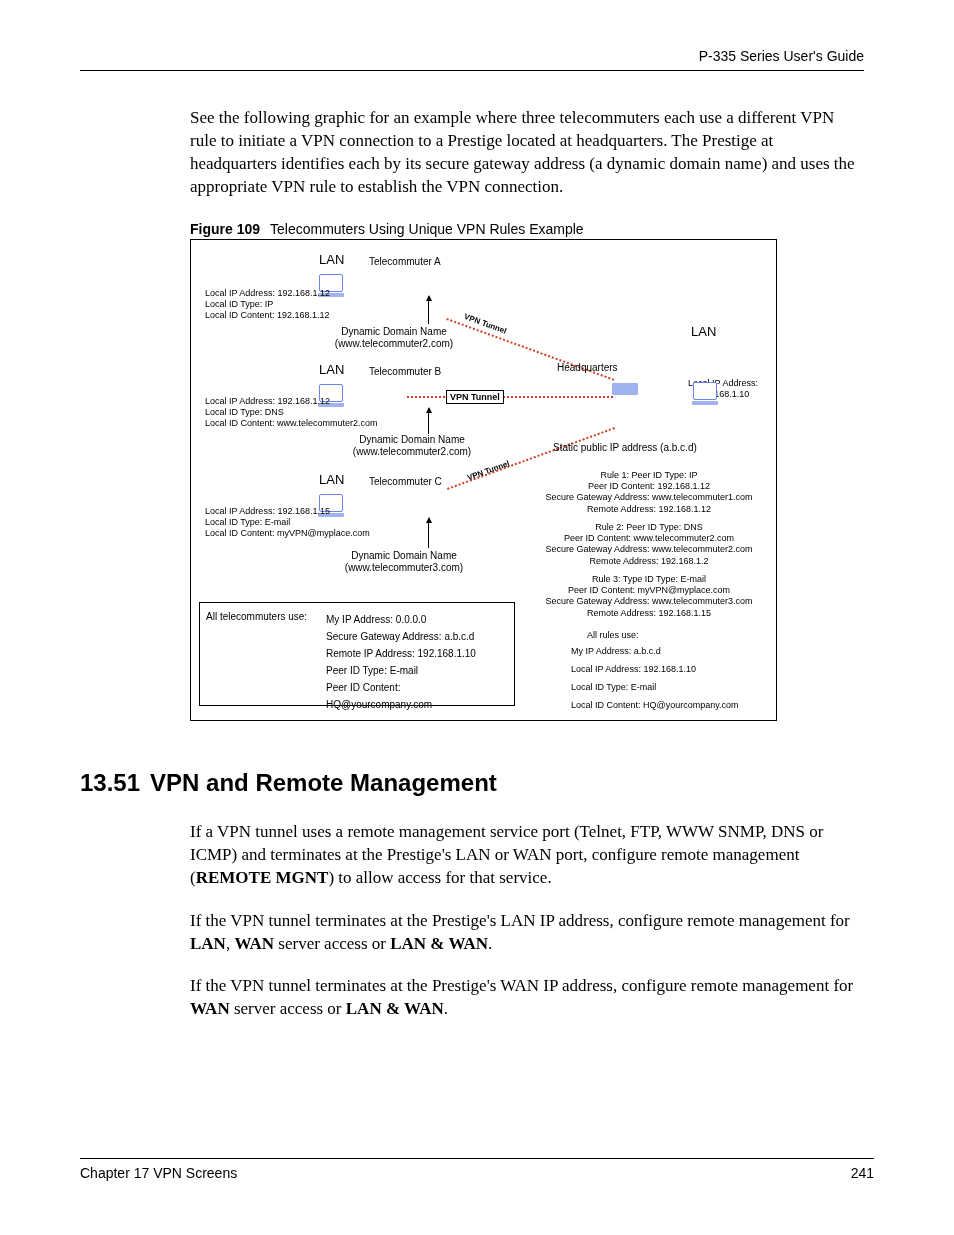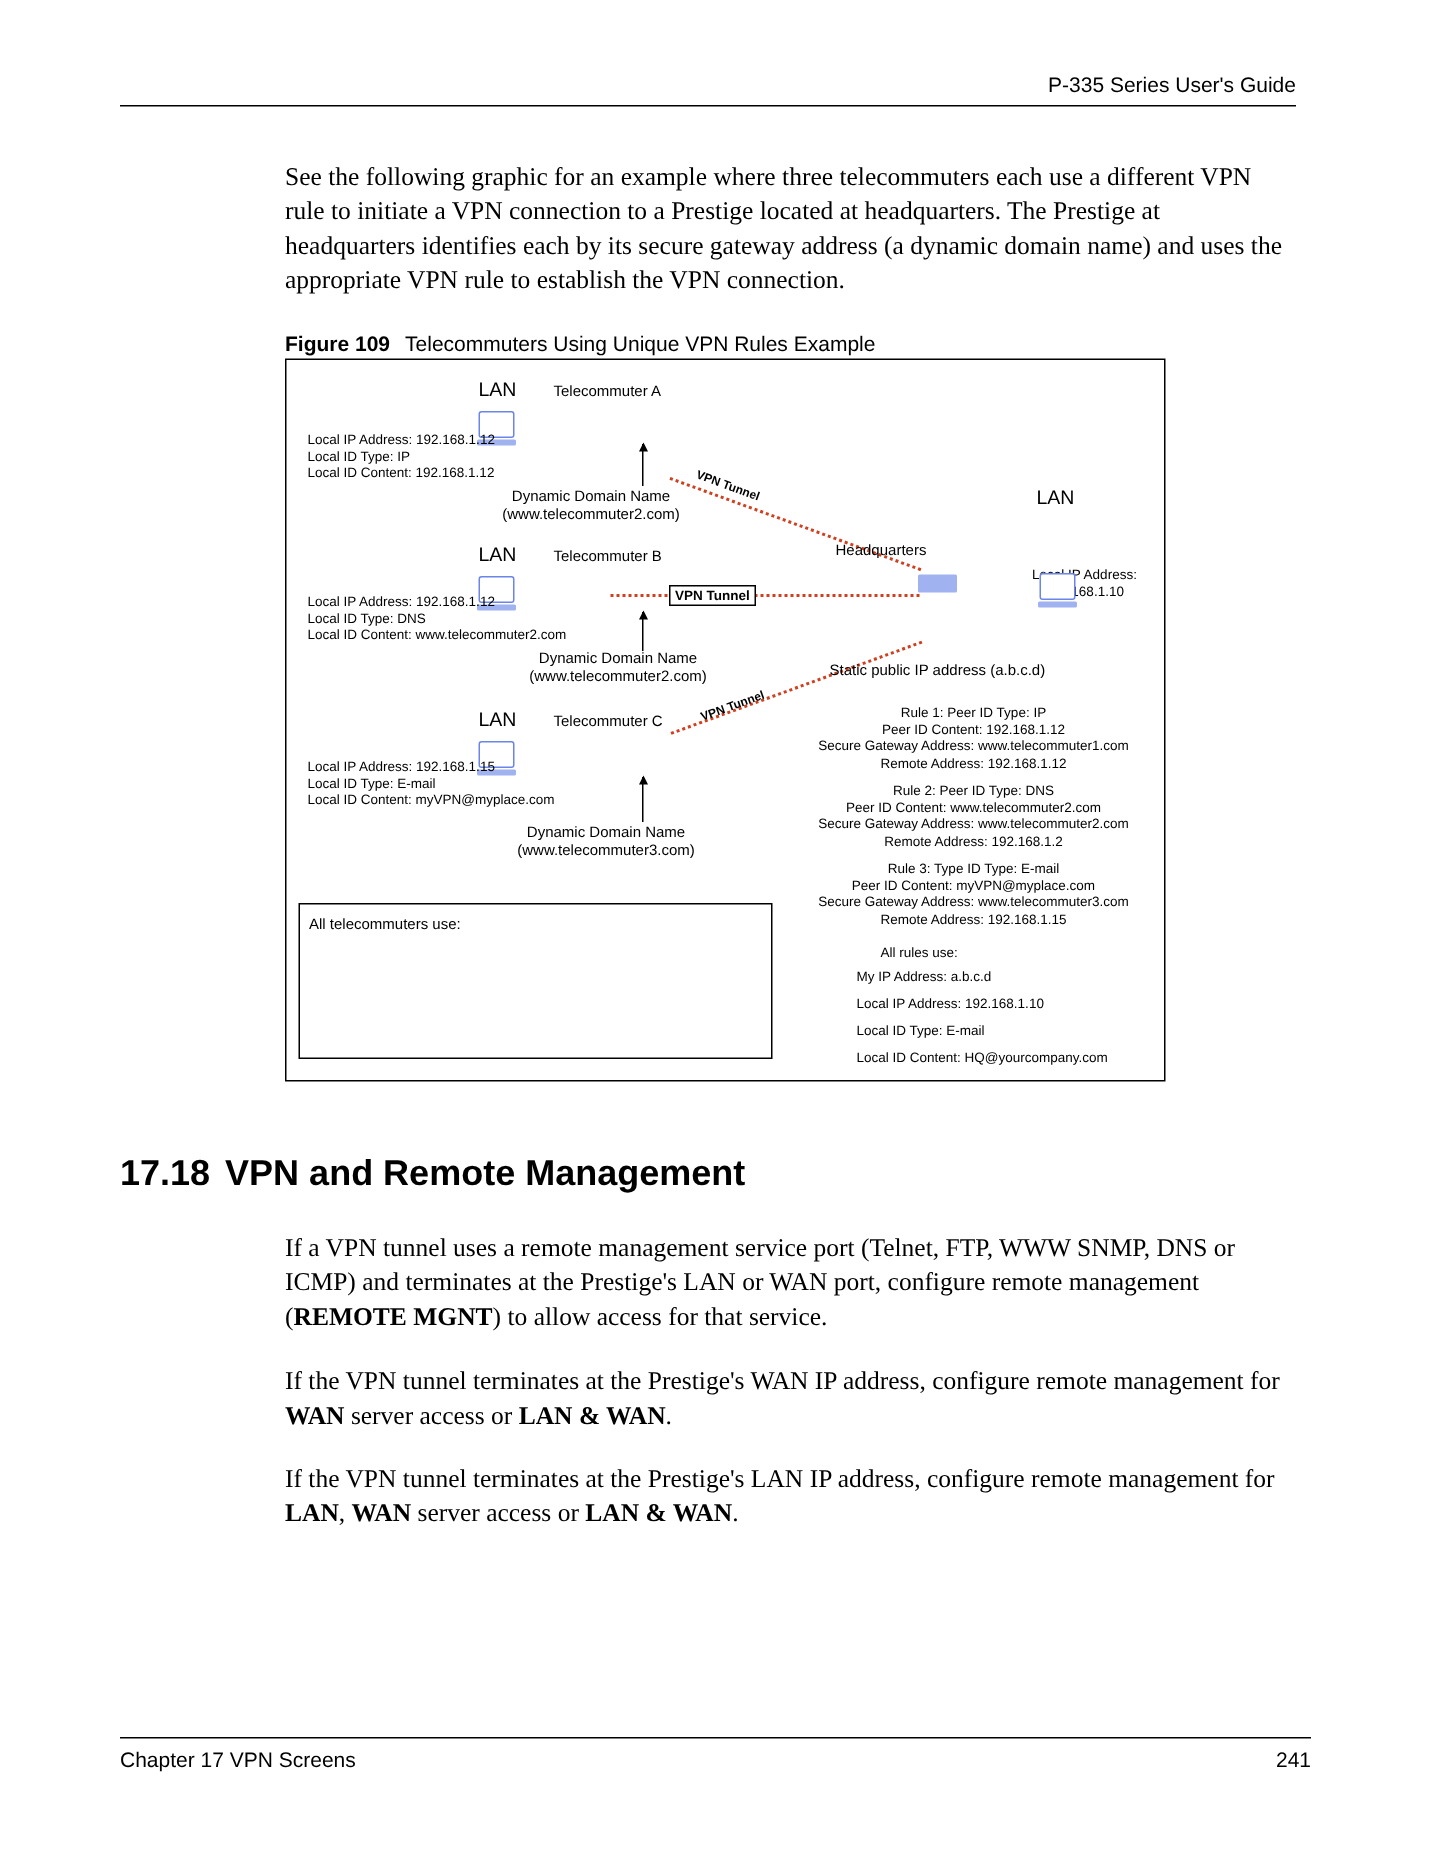--- a/index.html
+++ b/index.html
@@ -252,38 +252,45 @@
 Remote Address: 192.168.1.15</div>
 
       <div class="lbl small" style="left:396px; top:390px;">All rules use:</div>
       <div class="lbl small" style="left:380px; top:406px;">My IP Address: a.b.c.d</div>
       <div class="lbl small" style="left:380px; top:424px;">Local IP Address: 192.168.1.10</div>
       <div class="lbl small" style="left:380px; top:442px;">Local ID Type: E-mail</div>
       <div class="lbl small" style="left:380px; top:460px;">Local ID Content: HQ@yourcompany.com</div>
 
       <div class="leftbox">
         <div class="col1">All telecommuters use:</div>
+        <div class="col2">
+          <div>My IP Address: 0.0.0.0</div>
+          <div>Secure Gateway Address: a.b.c.d</div>
+          <div>Remote IP Address: 192.168.1.10</div>
+          <div>Peer  ID Type: E-mail</div>
+          <div>Peer ID Content: HQ@yourcompany.com</div>
+        </div>
       </div>
 
     </div>
   </div>
 
   <h2 class="section">
-    <span class="num">17.18</span><span>VPN and Remote Management</span>
+    <span class="num">13.51</span><span>VPN and Remote Management</span>
   </h2>
 
   <div class="body-indent">
     <p class="content-p">
       <span>If a VPN tunnel uses a remote management service port (Telnet, FTP, WWW SNMP, DNS or ICMP) and terminates at the Prestige's LAN or WAN port, configure remote management (</span><b>REMOTE MGNT</b><span>) to allow access for that service.</span>
     </p>
     <p class="content-p">
-      <span>If the VPN tunnel terminates at the Prestige's WAN IP address, configure remote management for </span><b>WAN</b><span> server access or </span><b>LAN &amp; WAN</b><span>.</span>
+      <span>If the VPN tunnel terminates at the Prestige's LAN IP address, configure remote management for </span><b>LAN</b><span>, </span><b>WAN</b><span> server access or </span><b>LAN &amp; WAN</b><span>.</span>
     </p>
     <p class="content-p">
-      <span>If the VPN tunnel terminates at the Prestige's LAN IP address, configure remote management for </span><b>LAN</b><span>, </span><b>WAN</b><span> server access or </span><b>LAN &amp; WAN</b><span>.</span>
+      <span>If the VPN tunnel terminates at the Prestige's WAN IP address, configure remote management for </span><b>WAN</b><span> server access or </span><b>LAN &amp; WAN</b><span>.</span>
     </p>
   </div>
 
   <div class="footer">
     <span>Chapter 17 VPN Screens</span>
     <span class="pg">241</span>
   </div>
 
 </div>
 

